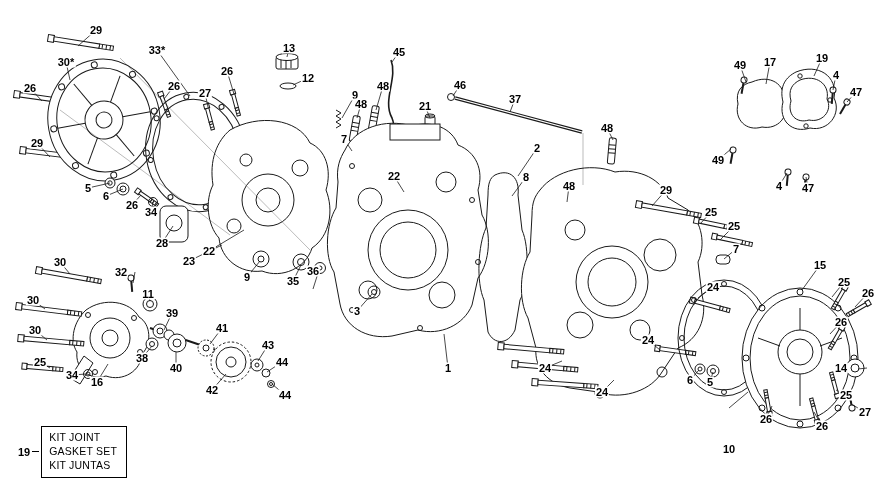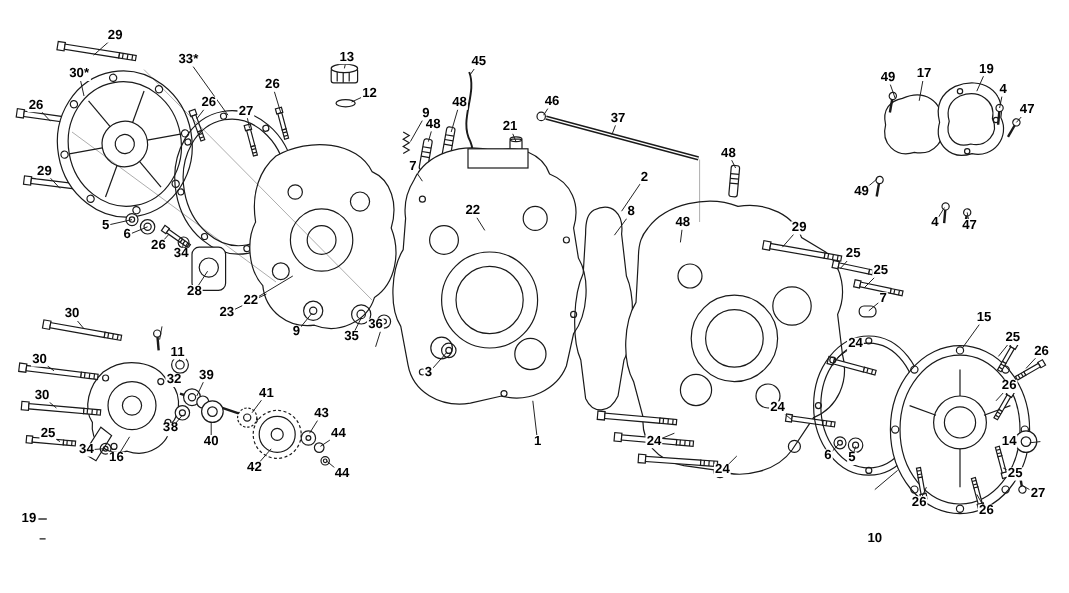--- a/index.html
+++ b/index.html
@@ -461,29 +461,34 @@
       <span class="callout" style="left: 856px; top: 92px;">47</span>
       <span class="callout" style="left: 718px; top: 160px;">49</span>
       <span class="callout" style="left: 779px; top: 186px;">4</span>
       <span class="callout" style="left: 808px; top: 188px;">47</span>
       <span class="callout" style="left: 60px; top: 262px;">30</span>
       <span class="callout" style="left: 33px; top: 300px;">30</span>
       <span class="callout" style="left: 35px; top: 330px;">30</span>
       <span class="callout" style="left: 40px; top: 362px;">25</span>
       <span class="callout" style="left: 72px; top: 375px;">34</span>
       <span class="callout" style="left: 97px; top: 382px;">16</span>
-      <span class="callout" style="left: 145px; top: 272px; margin-top: 45px;">32</span>
+      <span class="callout" style="left: 121px; top: 272px;">32</span>
       <span class="callout" style="left: 148px; top: 294px;">11</span>
       <span class="callout" style="left: 172px; top: 313px;">39</span>
-      <span class="callout" style="left: 142px; top: 358px; font-family: Liberation Mono, monospace;">38</span>
+      <span class="callout" style="left: 142px; top: 358px;">38</span>
       <span class="callout" style="left: 176px; top: 368px;">40</span>
       <span class="callout" style="left: 222px; top: 328px;">41</span>
       <span class="callout" style="left: 212px; top: 390px;">42</span>
       <span class="callout" style="left: 268px; top: 345px;">43</span>
       <span class="callout" style="left: 282px; top: 362px;">44</span>
       <span class="callout" style="left: 285px; top: 395px;">44</span>
     </div>
 
   <div class="legend-wrap">
     <span class="legend-num">19</span>
     <span class="legend-dash"></span>
+    <div class="legend-box">
+      <div class="legend-line">KIT JOINT</div>
+      <div class="legend-line">GASKET SET</div>
+      <div class="legend-line">KIT JUNTAS</div>
+    </div>
   </div>
 </div>
 
 </body></html>

